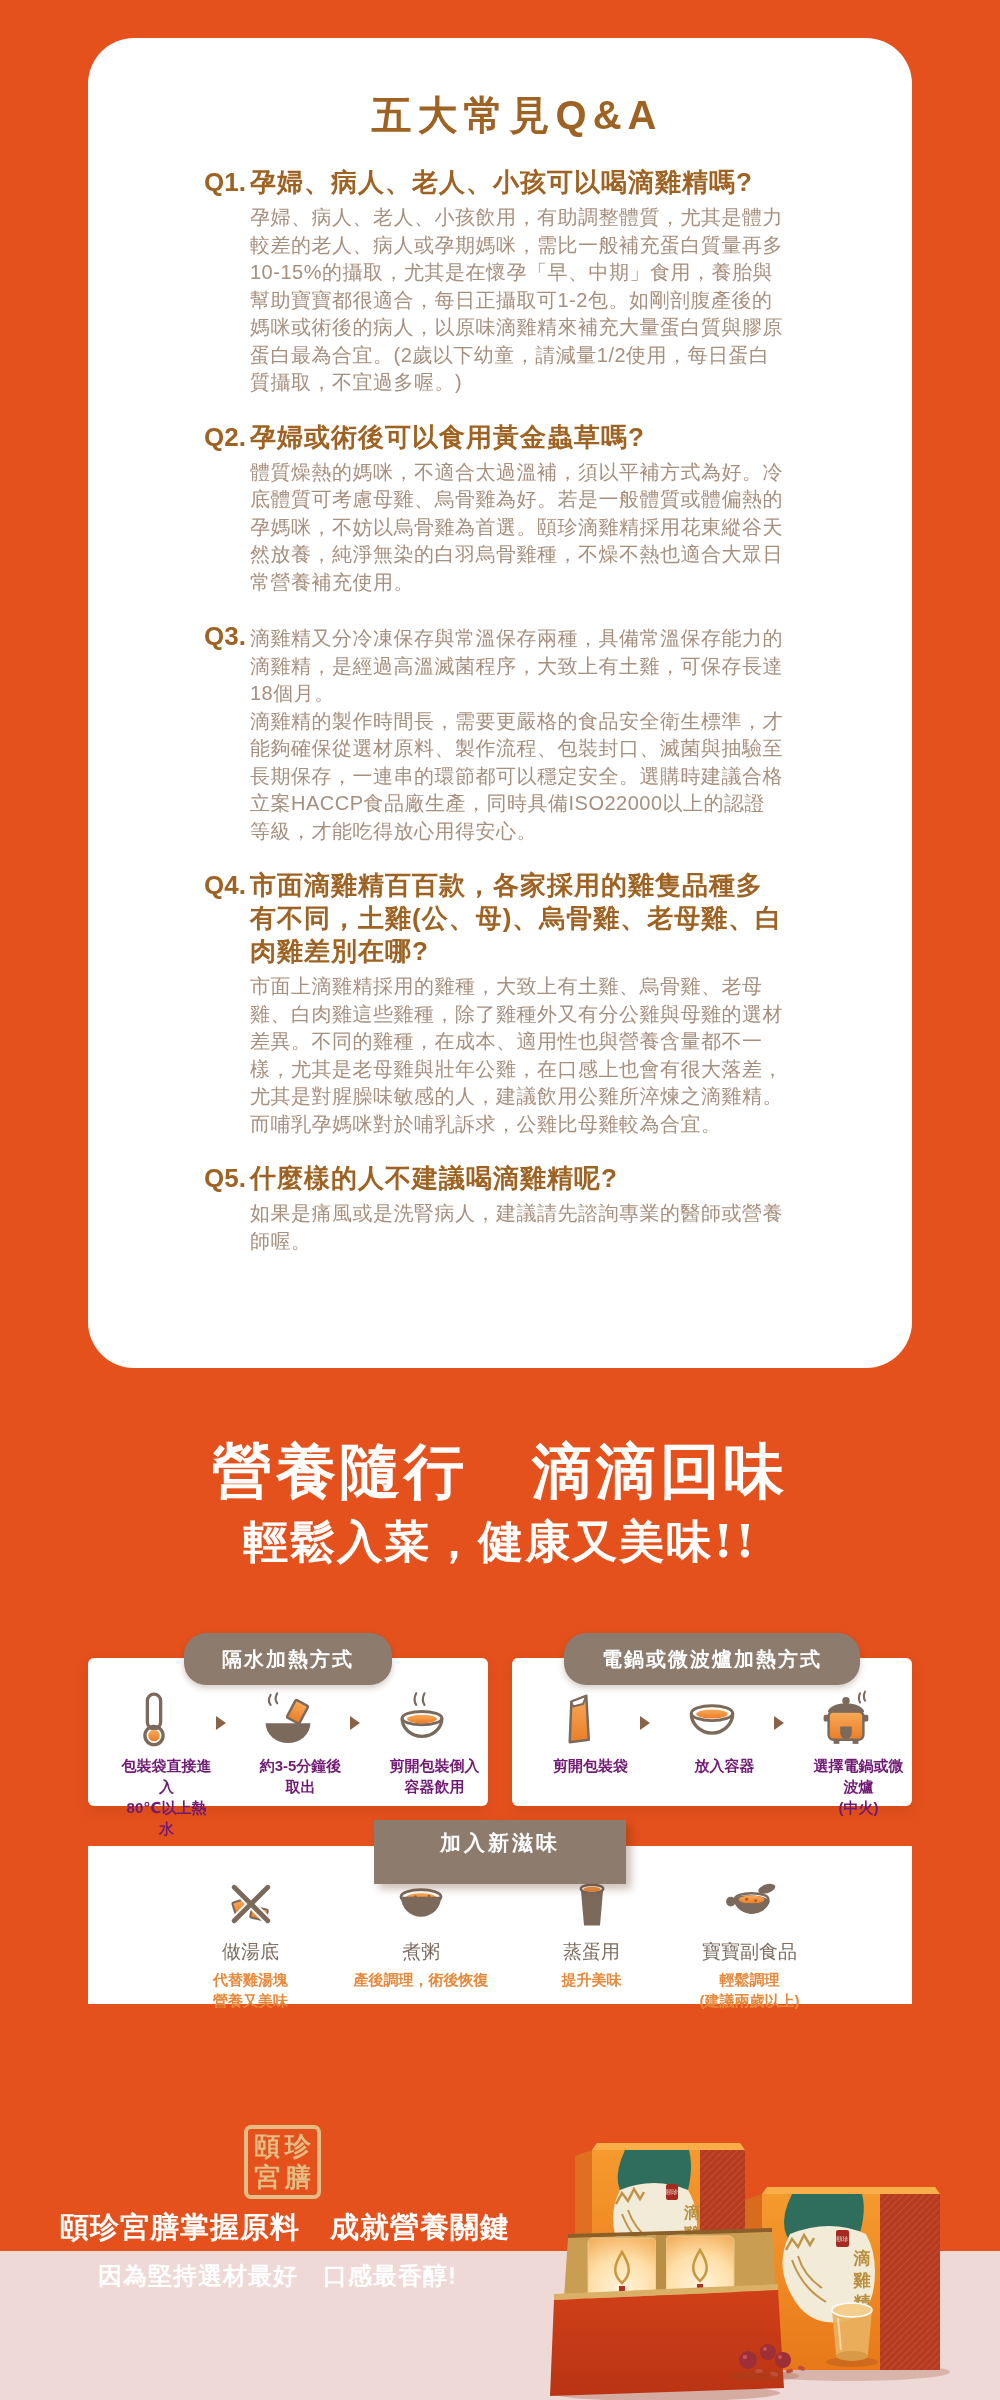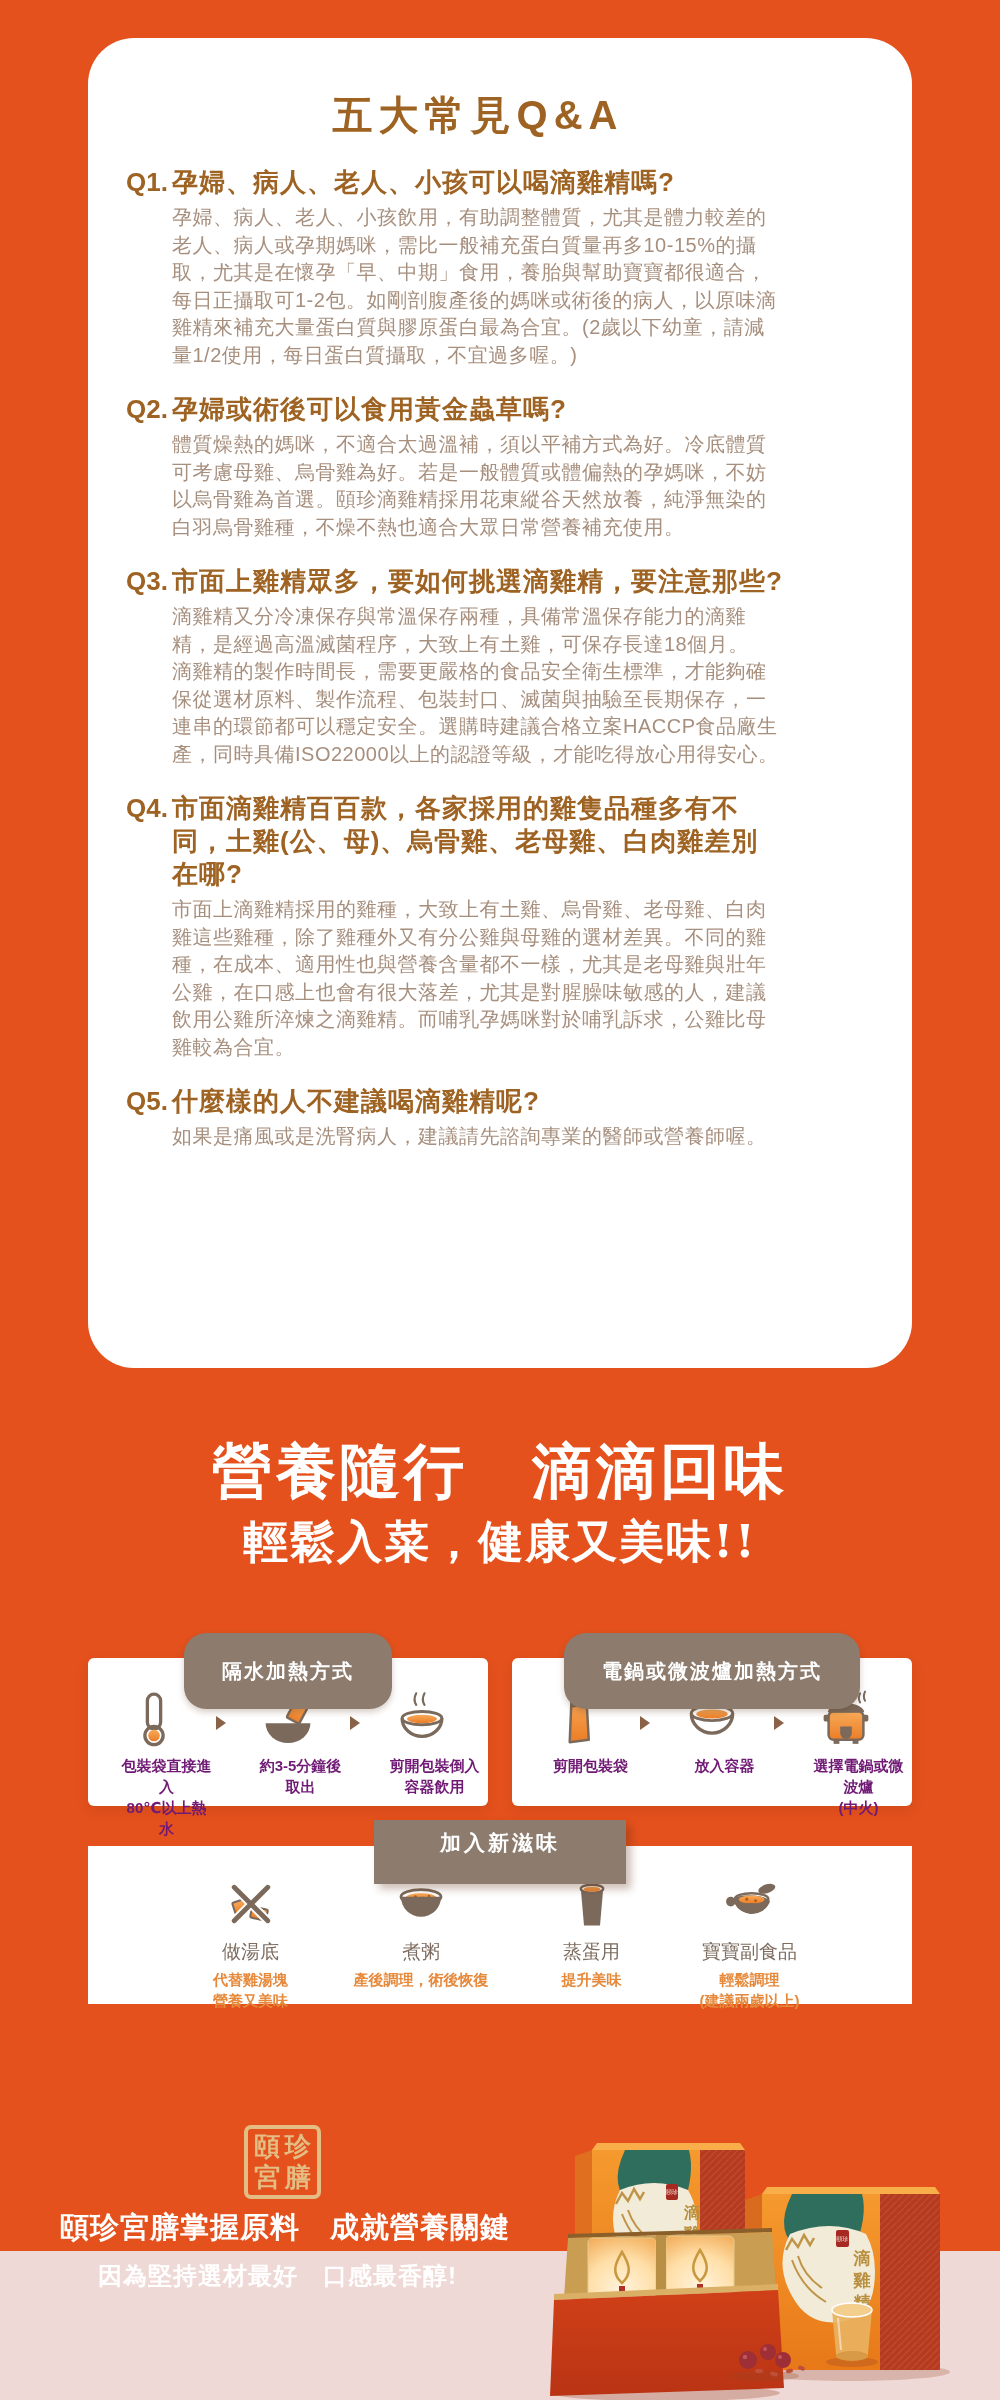--- a/index.html
+++ b/index.html
@@ -1,40 +1,40 @@
 <!DOCTYPE html>
 <html><head>
 <meta charset="utf-8">
 <style>
   html,body{margin:0;padding:0;}
   body{font-family:"Liberation Sans","DejaVu Sans",sans-serif;}
   .serif{font-family:"DejaVu Serif","Liberation Serif",serif;}
   #page{position:relative;width:1000px;height:2400px;background:#E4511D;overflow:hidden;}
 
   
-  .qa-card{position:absolute;left:88px;top:38px;width:824px;height:1330px;background:#FFFFFF;border-radius:46px;box-sizing:border-box;padding:52px 127px 0 38px;overflow:hidden;}
+  .qa-card{position:absolute;left:88px;top:38px;width:824px;height:1330px;background:#FFFFFF;border-radius:46px;box-sizing:border-box;padding:52px 127px 0 116px;overflow:hidden;}
   .qa-title{text-align:center;font-size:40px;font-weight:bold;color:#9E6323;letter-spacing:6px;line-height:50px;margin-right:-45px;}
   .qa-item{display:flex;margin-top:24px;}
   .qa-item.first{margin-top:26px;}
   .qa-q-label{flex:none;width:46px;font-size:26px;font-weight:bold;color:#9E6323;line-height:33px;}
   .qa-item-body{flex:1;min-width:0;}
   .qa-question{font-size:26px;font-weight:bold;color:#9E6323;letter-spacing:1px;line-height:33px;}
   .qa-answer{margin-top:5px;}
   .qa-answer p{margin:0;font-size:20px;line-height:27.5px;color:#A78F7E;letter-spacing:0.5px;}
 
   
   .slogan{position:absolute;left:0;top:1438px;width:1000px;text-align:center;color:#FFFFFF;}
   .slogan-l1{font-size:60px;font-weight:bold;letter-spacing:4px;line-height:66px;}
   .slogan-l2{font-size:45px;font-weight:bold;letter-spacing:2px;line-height:52px;margin-top:12px;}
 
   
   .heat-card{position:absolute;top:1658px;width:400px;height:148px;background:#FFFFFF;border-radius:6px;box-shadow:0 5px 12px rgba(140,50,10,0.18);}
   .heat-card.left{left:88px;}
   .heat-card.right{left:512px;}
-  .heat-pill{position:absolute;top:-25px;left:50%;transform:translateX(-50%);height:44px;line-height:44px;border-radius:22px;background:#8D7C6E;color:#FFFFFF;font-size:20px;font-weight:bold;letter-spacing:2px;padding:16px 38px;white-space:nowrap;box-shadow:0 3px 6px rgba(90,50,20,0.25);}
+  .heat-pill{position:absolute;top:-25px;left:50%;transform:translateX(-50%);height:44px;line-height:44px;border-radius:22px;background:#8D7C6E;color:#FFFFFF;font-size:20px;font-weight:bold;letter-spacing:2px;padding:4px 38px;white-space:nowrap;box-shadow:0 3px 6px rgba(90,50,20,0.25);}
   .heat-steps{display:flex;align-items:flex-start;justify-content:center;gap:4px;padding:32px 6px 0;}
   .heat-step{width:116px;text-align:center;}
   .heat-step svg{height:58px;display:block;margin:0 auto;}
   .step-arrow{margin-top:26px;width:0;height:0;border-left:10px solid #8A6248;border-top:7px solid transparent;border-bottom:7px solid transparent;}
   .step-caption{font-size:15px;line-height:21px;color:#701a75;font-weight:bold;margin-top:7px;white-space:pre-line;margin-left:25px;}
 
   
   .flavor-banner{position:absolute;left:50%;top:1820px;transform:translateX(-50%);width:252px;height:64px;line-height:46px;background:#8D7C6E;color:#FFFFFF;text-align:center;font-size:21px;font-weight:bold;letter-spacing:3px;box-shadow:5px 5px 8px rgba(90,40,10,0.3);z-index:2;}
   .flavor-card{position:absolute;left:88px;top:1846px;width:824px;height:158px;background:#FFFFFF;}
   .flavor-items{display:flex;justify-content:center;gap:48px;padding-top:30px;}
@@ -100,21 +100,20 @@
         <div class="qa-question">孕婦或術後可以食用黃金蟲草嗎?</div>
         <div class="qa-answer">
             <p>體質燥熱的媽咪，不適合太過溫補，須以平補方式為好。冷底體質可考慮母雞、烏骨雞為好。若是一般體質或體偏熱的孕媽咪，不妨以烏骨雞為首選。頤珍滴雞精採用花東縱谷天然放養，純淨無染的白羽烏骨雞種，不燥不熱也適合大眾日常營養補充使用。</p>
           </div>
       </div>
     </div>
 
     <div class="qa-item">
       <div class="qa-q-label">Q3.</div>
       <div class="qa-item-body">
-        <div class="qa-question">市面上雞精眾多，要如何挑選滴雞精，要注意那些?</div>
         <div class="qa-answer">
           <p>滴雞精又分冷凍保存與常溫保存兩種，具備常溫保存能力的滴雞精，是經過高溫滅菌程序，大致上有土雞，可保存長達18個月。</p>
           <p>滴雞精的製作時間長，需要更嚴格的食品安全衛生標準，才能夠確保從選材原料、製作流程、包裝封口、滅菌與抽驗至長期保存，一連串的環節都可以穩定安全。選購時建議合格立案HACCP食品廠生產，同時具備ISO22000以上的認證等級，才能吃得放心用得安心。</p>
         </div>
       </div>
     </div>
 
     <div class="qa-item">
       <div class="qa-q-label">Q4.</div>
       <div class="qa-item-body">

